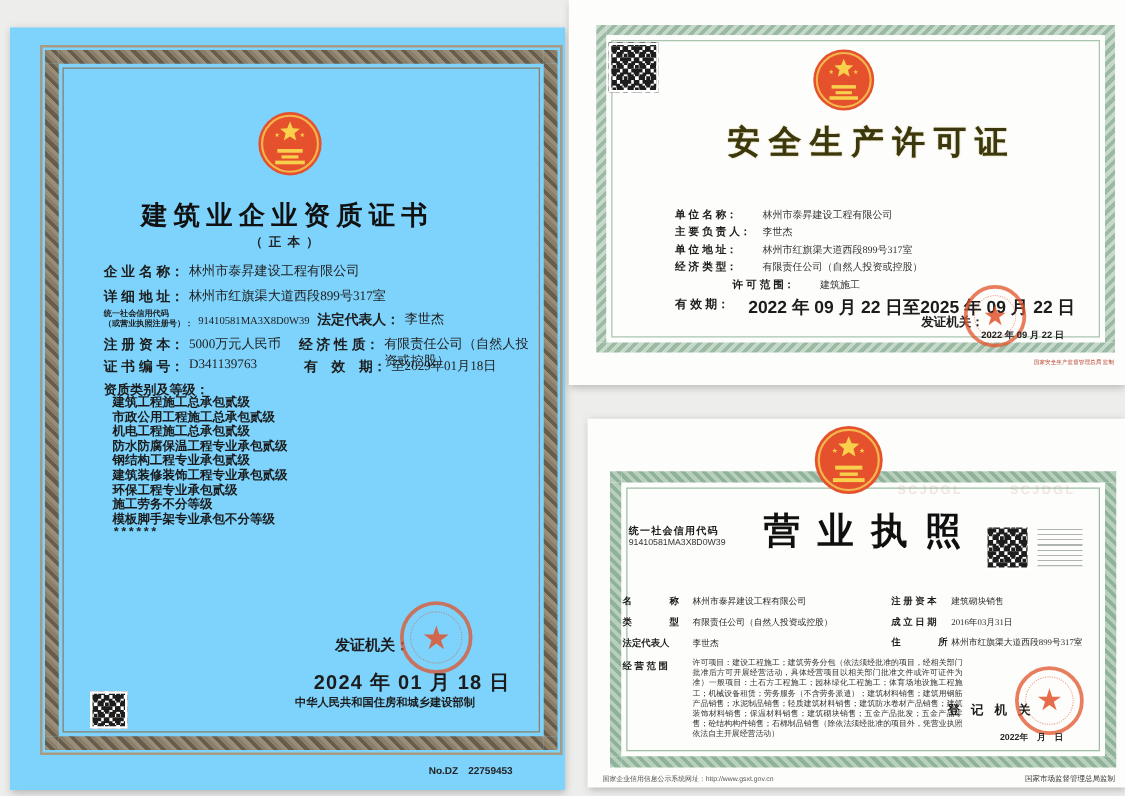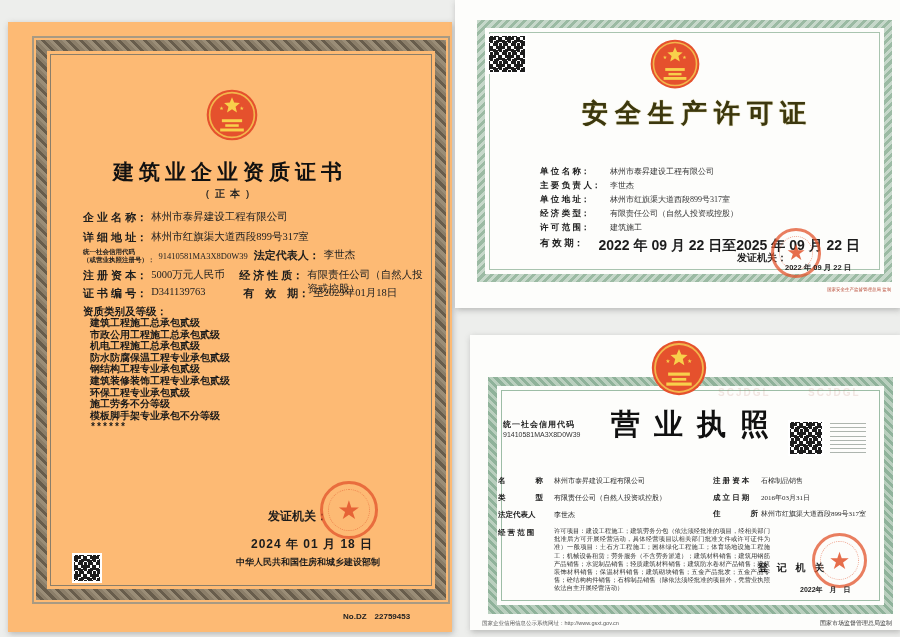--- a/index.html
+++ b/index.html
@@ -4,21 +4,21 @@
 <style>
   * { margin:0; padding:0; box-sizing:border-box; }
   html,body { width:900px; height:637px; overflow:hidden; }
   body { font-family:"Liberation Sans", sans-serif; background:#edeeec; }
   .page { position:relative; width:900px; height:637px; background:#edeeec; }
   .cert { position:absolute; box-shadow:1px 2px 6px rgba(80,80,80,.35); }
   .abs { position:absolute; }
   .ctr { left:0; right:0; text-align:center; }
 
   
-  #qual { left:8px; top:22px; width:444px; height:610px; background:#fdba74; }
+  #qual { left:8px; top:22px; width:444px; height:610px; background:#7dd3fc; }
   .q-frame { position:absolute; left:28px; top:18px; right:6px; bottom:32px;
     border:11px solid transparent;
     border-image:repeating-linear-gradient(45deg,#9a8d77 0 3px,#685d4c 3px 6px,#8b7e69 6px 9px) 11;
     outline:2px solid #a89a83; outline-offset:2px; }
   .q-frame::after { content:""; position:absolute; inset:3px; border:1px solid #8b7e69; }
   .q-title { top:136px; font-size:21px; font-weight:bold; letter-spacing:5px; color:#111; }
   .q-sub { top:165px; font-size:10px; letter-spacing:5px; color:#222; font-weight:bold; }
   .q-row { left:75px; right:26px; display:flex; align-items:flex-start; }
   .q-lbl { font-weight:bold; font-size:11px; color:#1c1c1c; white-space:nowrap; }
   .q-val { font-family:"Liberation Serif", serif; font-size:10.5px; color:#222; margin-left:4px; }
@@ -136,21 +136,21 @@
       <div class="q-grade">钢结构工程专业承包贰级</div>
       <div class="q-grade">建筑装修装饰工程专业承包贰级</div>
       <div class="q-grade">环保工程专业承包贰级</div>
       <div class="q-grade">施工劳务不分等级</div>
       <div class="q-grade">模板脚手架专业承包不分等级</div>
       <div class="q-grade">******</div>
     </div>
 
     <div class="abs q-lbl" style="left:260px; top:486px; font-size:12px;">发证机关：</div>
     <div class="abs seal" style="left:312px; top:459px; width:58px; height:58px; font-size:26px;"></div>
-    <div class="abs q-lbl" style="left:243px; top:514px; font-size:12px; letter-spacing:1px;">2024 年 01 月 18 日</div>
+    <div class="abs q-lbl" style="left:243px; top:514px; font-size:16px; letter-spacing:1px;">2024 年 01 月 18 日</div>
     <div class="abs q-lbl" style="left:228px; top:534px; font-size:9px;">中华人民共和国住房和城乡建设部制</div>
 
     <div class="abs qr" style="left:64px; top:531px; width:30px; height:30px;"></div>
 
     <div class="abs" style="left:335px; top:589px; font-size:8px; color:#222; font-weight:bold;">No.DZ　22759453</div>
   </div>
 
   <div id="safety" class="cert">
     <div class="s-frame"></div>
 
@@ -180,21 +180,21 @@
       <span class="s-val">李世杰</span>
     </div>
     <div class="abs s-row" style="top:194px;">
       <span class="s-lbl">单 位 地 址：</span>
       <span class="s-val">林州市红旗渠大道西段899号317室</span>
     </div>
     <div class="abs s-row" style="top:208px;">
       <span class="s-lbl">经 济 类 型：</span>
       <span class="s-val">有限责任公司（自然人投资或控股）</span>
     </div>
-    <div class="abs s-row" style="top:222px;">
+    <div class="abs s-row" style="top:222px;margin-left:46px;">
       <span class="s-lbl">许 可 范 围：</span>
       <span class="s-val">建筑施工</span>
     </div>
     <div class="abs s-row" style="top:237px;">
       <span class="s-lbl" style="font-size:9.5px;">有 效 期：</span>
       <span class="s-lbl" style="width:auto; font-size:14px;">2022 年 09 月 22 日至2025 年 09 月 22 日</span>
     </div>
 
     <div class="abs s-lbl" style="left:282px; top:251px; font-size:10px; width:auto;">发证机关：</div>
     <div class="abs seal" style="left:316px; top:228px; width:50px; height:50px; font-size:22px;"></div>
@@ -240,21 +240,21 @@
     </div>
     <div class="abs" style="left:28px; top:175px; display:flex;">
       <span class="b-lbl" style="width:56px;">法定代表人</span>
       <span class="b-val">李世杰</span>
     </div>
     <div class="abs b-lbl" style="left:28px; top:193px;">经 营 范 围</div>
     <div class="abs b-scope" style="left:84px; top:192px; width:216px;">许可项目：建设工程施工；建筑劳务分包（依法须经批准的项目，经相关部门批准后方可开展经营活动，具体经营项目以相关部门批准文件或许可证件为准）一般项目：土石方工程施工；园林绿化工程施工；体育场地设施工程施工；机械设备租赁；劳务服务（不含劳务派遣）；建筑材料销售；建筑用钢筋产品销售；水泥制品销售；轻质建筑材料销售；建筑防水卷材产品销售；建筑装饰材料销售；保温材料销售；建筑砌块销售；五金产品批发；五金产品零售；砼结构构件销售；石棉制品销售（除依法须经批准的项目外，凭营业执照依法自主开展经营活动）</div>
 
     <div class="abs" style="left:243px; top:141px; display:flex;">
       <span class="b-lbl" style="width:48px;">注 册 资 本</span>
-      <span class="b-val">石棉制品销售</span>
+      <span class="b-val">建筑砌块销售</span>
     </div>
     <div class="abs" style="left:243px; top:158px; display:flex;">
       <span class="b-lbl" style="width:48px;">成 立 日 期</span>
       <span class="b-val">2016年03月31日</span>
     </div>
     <div class="abs" style="left:243px; top:174px; display:flex;">
       <span class="b-lbl" style="width:48px; flex:none;">住　　　　所</span>
       <span class="b-val" style="width:130px;">林州市红旗渠大道西段899号317室</span>
     </div>
 

